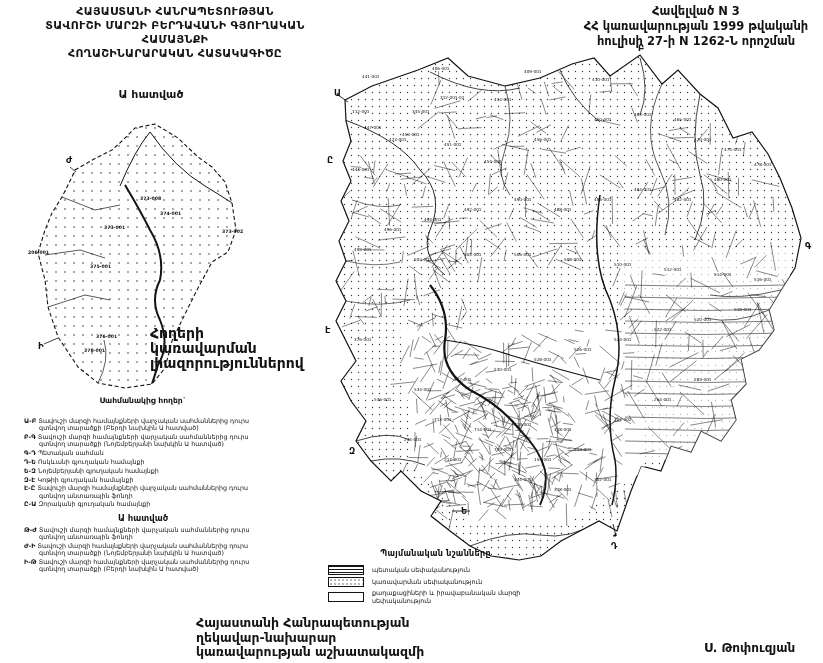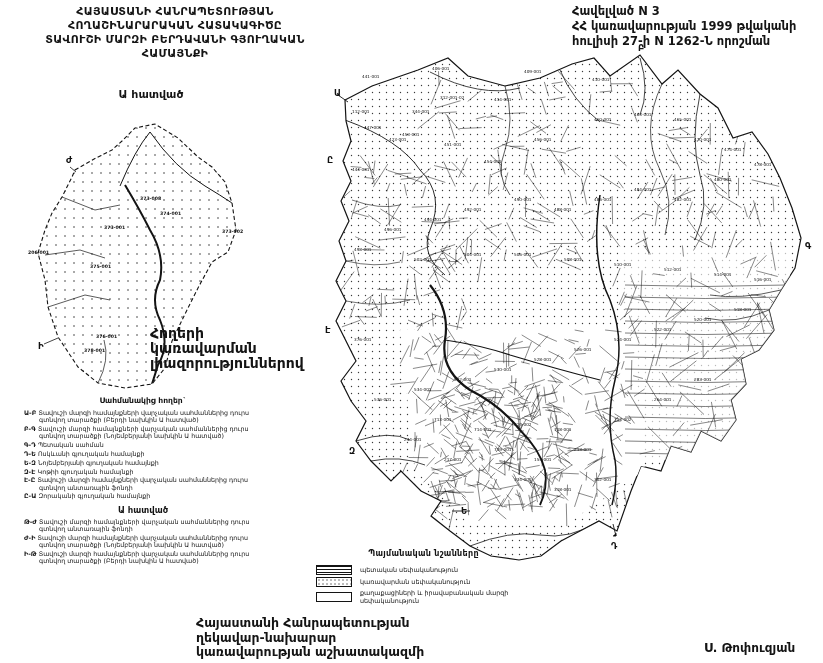--- a/index.html
+++ b/index.html
@@ -3,32 +3,32 @@
 <meta charset="utf-8">
 <style>
   html,body{margin:0;padding:0;background:#e8e8e8;}
   .page{position:relative;width:823px;height:663px;background:#ffffff;overflow:hidden;
         font-family:"DejaVu Sans",sans-serif;color:#141414;}
   .abs{position:absolute;}
   svg text{font-family:"DejaVu Sans",sans-serif;}
 
   .title-block{left:16px;top:5px;width:318px;text-align:center;
                font-weight:bold;font-size:11px;line-height:14px;letter-spacing:.3px;}
-  .annex-block{left:572px;top:4px;width:248px;text-align:left;
+  .annex-block{left:572px;top:4px;width:248px;text-align:center;
                font-weight:bold;font-size:11.5px;line-height:15px;}
   .inset-label{left:96px;top:88px;width:110px;text-align:center;font-weight:bold;font-size:11px;}
   .caption-block{left:150px;top:326px;width:140px;font-weight:bold;font-size:14px;line-height:15px;}
 
   .legend-left{left:24px;top:396px;width:238px;}
-  .lg-head{text-align:center;font-size:7.6px;font-weight:bold;margin-bottom:4px;}
+  .lg-head{text-align:center;font-size:7.6px;font-weight:bold;margin-bottom:12px;}
   .lg-item{font-size:6.3px;line-height:7.3px;padding-left:15px;text-indent:-15px;margin-bottom:1.5px;}
   .lg-code{font-weight:bold;}
   .lg-subhead{text-align:center;font-size:8.5px;font-weight:bold;margin:5px 0 3px 0;}
 
-  .legend-right{left:316px;top:549px;width:215px;}
+  .legend-right{left:328px;top:549px;width:215px;}
   .lr-title{text-align:center;font-size:8px;font-weight:bold;margin-bottom:7px;letter-spacing:.3px;}
   .lr-row{display:flex;align-items:center;margin-bottom:2px;}
   .sw{width:34px;height:8px;border:1.4px solid #141414;margin-right:8px;flex:0 0 auto;background:#fff;}
   .sw-hatch{background:repeating-linear-gradient(180deg,#141414 0 1px,transparent 1px 3px);}
   .sw-dots{background-image:radial-gradient(#141414 .6px,transparent .75px);background-size:4px 4px;}
   .lr-label{font-size:6.4px;line-height:7.6px;padding-top:1px;}
 
   .footer-block{left:196px;top:616px;font-weight:bold;font-size:12.5px;line-height:14.5px;}
   .sig-block{left:672px;top:641px;font-weight:bold;font-size:12px;margin-left:32px;}
 
@@ -194,22 +194,22 @@
           <text x="461" y="514" class="marker">Ե</text>
           <text x="349" y="454" class="marker">Զ</text>
           <text x="325" y="333" class="marker">Է</text>
           <text x="327" y="163" class="marker">Ը</text>
         </g>
     </g>
   </svg>
 
   <div class="abs title-block">
     <div>ՀԱՅԱՍՏԱՆԻ ՀԱՆՐԱՊԵՏՈՒԹՅԱՆ</div>
+    <div>ՏԱՎՈՒՇԻ ՄԱՐԶԻ ԲԵՐԴԱՎԱՆԻ ԳՅՈՒՂԱԿԱՆ ՀԱՄԱՅՆՔԻ</div>
     <div>ՀՈՂԱՇԻՆԱՐԱՐԱԿԱՆ ՀԱՏԱԿԱԳԻԾԸ</div>
-    <div>ՏԱՎՈՒՇԻ ՄԱՐԶԻ ԲԵՐԴԱՎԱՆԻ ԳՅՈՒՂԱԿԱՆ ՀԱՄԱՅՆՔԻ</div>
   </div>
 
   <div class="abs annex-block">
     <div>Հավելված N 3</div>
     <div>ՀՀ կառավարության 1999 թվականի</div>
     <div>հուլիսի 27-ի N 1262-Ն որոշման</div>
   </div>
 
   <div class="abs inset-label">Ա հատված</div>
 

